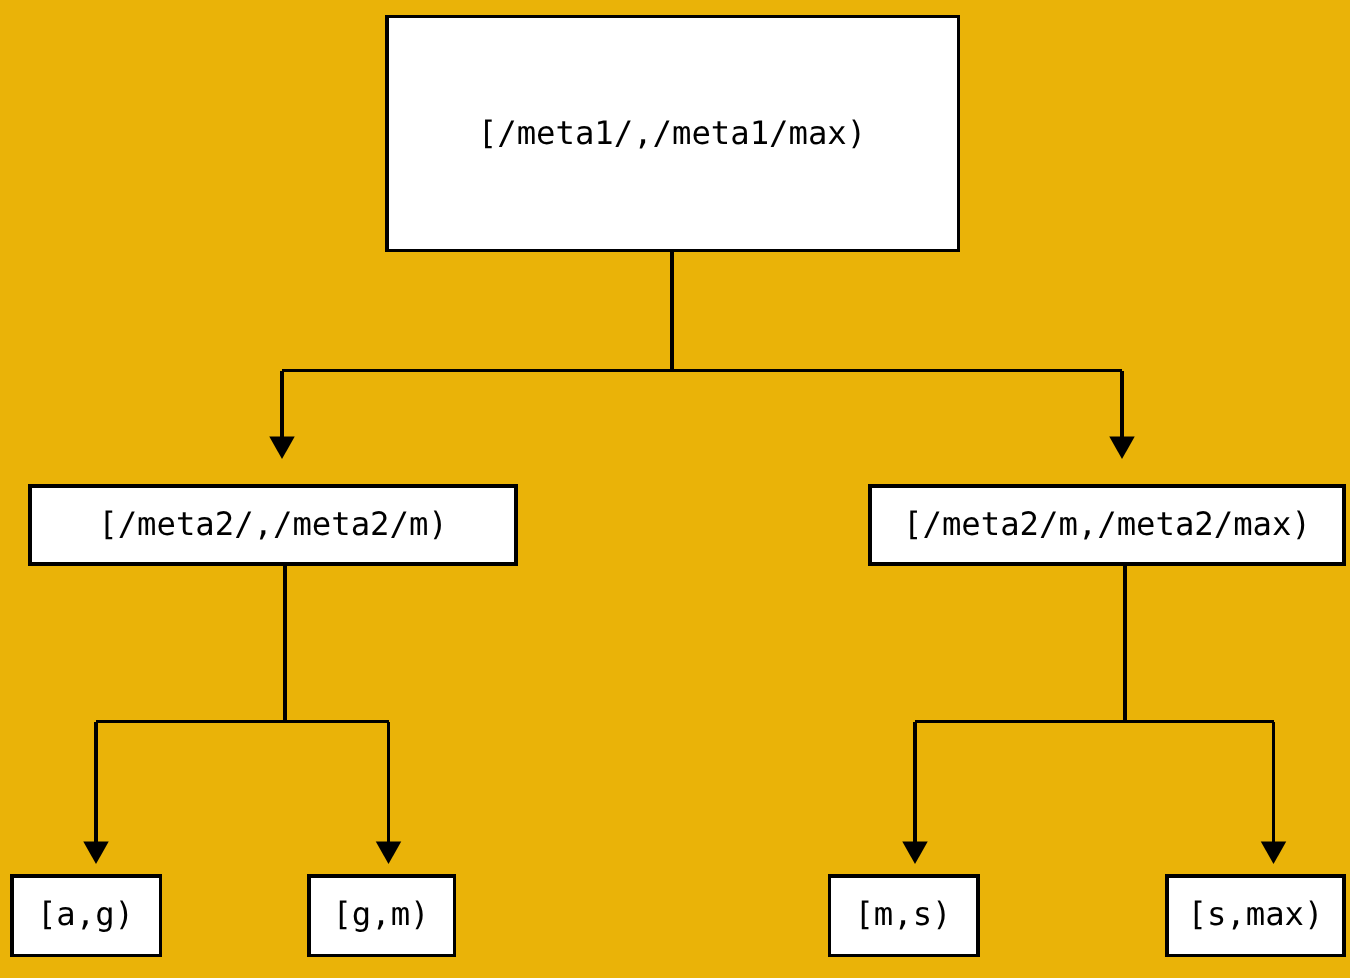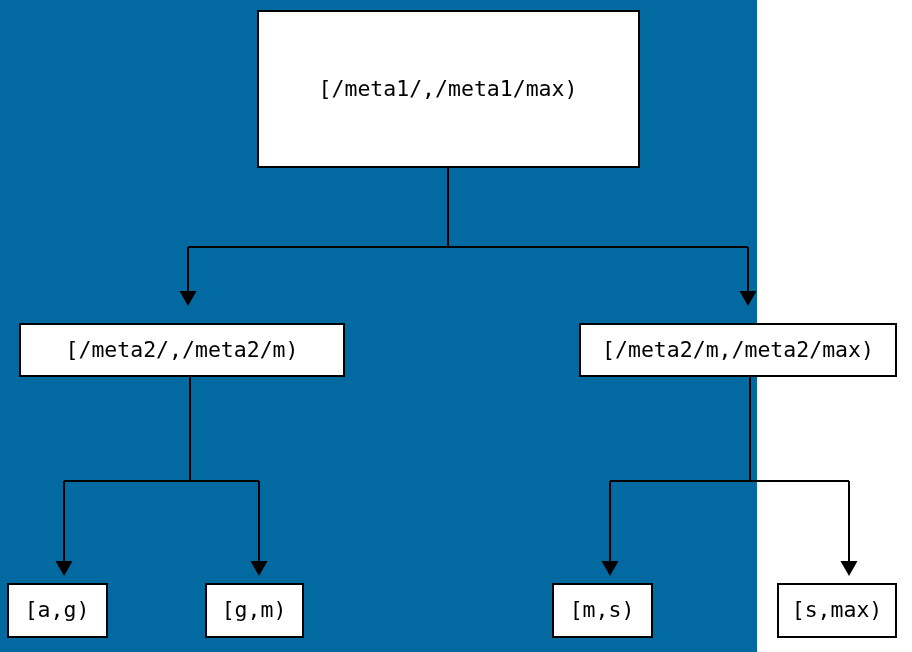--- a/index.html
+++ b/index.html
@@ -8,23 +8,23 @@
     background: #ffffff;
   }
   body {
     width: 912px;
     height: 652px;
     overflow: hidden;
     font-family: "DejaVu Sans Mono", "Liberation Mono", monospace;
   }
   #diagram-root {
     position: relative;
-    width: 757px;
+    width: 900px;
     height: 652px;
-    background: #0369a1;
+    background: #eab308;
   }
   svg#tree-svg {
     position: absolute;
     top: 0;
     left: 0;
     width: 912px;
     height: 652px;
     display: block;
   }
   .node-box {

